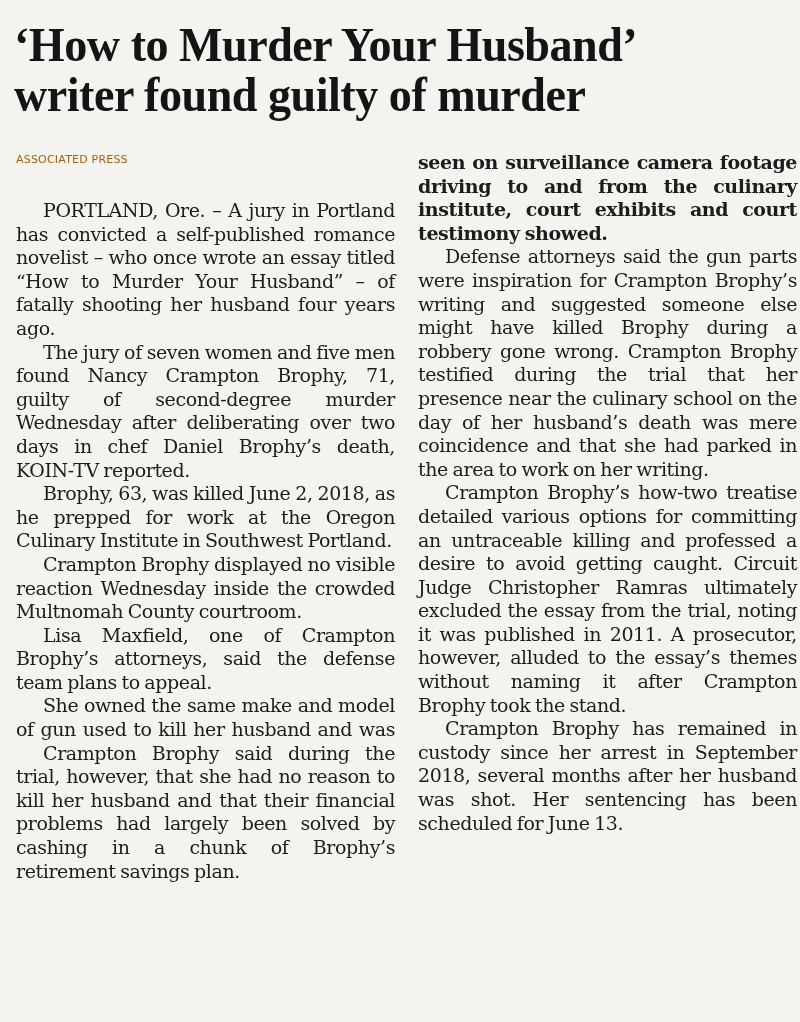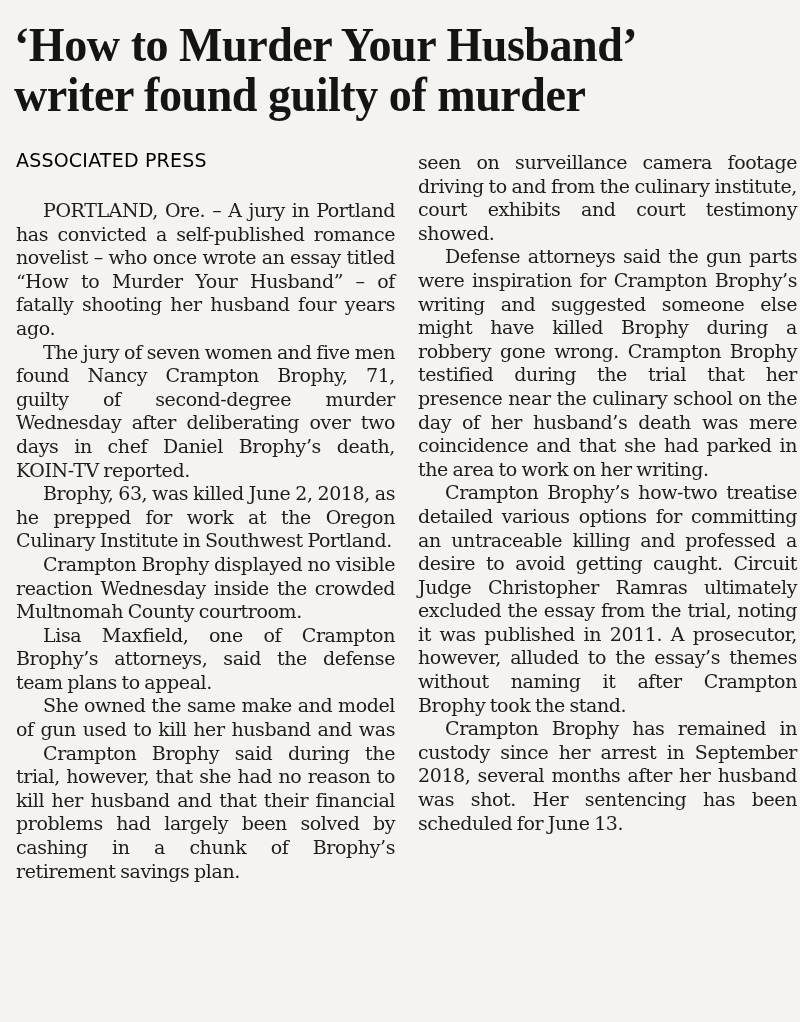--- a/index.html
+++ b/index.html
@@ -20,35 +20,35 @@
     transform: scaleX(0.96); transform-origin: left top;
     white-space: nowrap;
   }
   .headline div { height: 50px; }
   .columns { position: absolute; top: 145px; left: 16px; width: 780px; }
   .col { position: absolute; top: 0; width: 379px; }
   .col.left { left: 0; }
   .col.right { left: 402px; }
   .byline {
     font-family: "DejaVu Sans", "Liberation Sans", sans-serif;
-    font-size: 19px; letter-spacing: 0.2px;
-    color: #000000;
+    font-size: 11px; letter-spacing: 0.2px;
+    color: #a16207;
     height: 22px; line-height: 22px;
     margin-bottom: 28px; margin-top: 4px;
   }
   .para p {
     margin: 0;
     font-size: 19px; line-height: 23.6px;
     text-align: justify;
     text-indent: 27px;
     letter-spacing: -0.4px;
     word-spacing: -1px;
     hyphens: auto;
   }
-  .para p.cont { text-indent: 0; }
+  .para p.cont { text-indent: 0; font-weight: bold; }
 </style>
 </head>
 <body>
 
 <div class="page">
   <div class="headline">
     <div>‘How to Murder Your Husband’</div>
     <div>writer found guilty of murder</div>
   </div>
 

